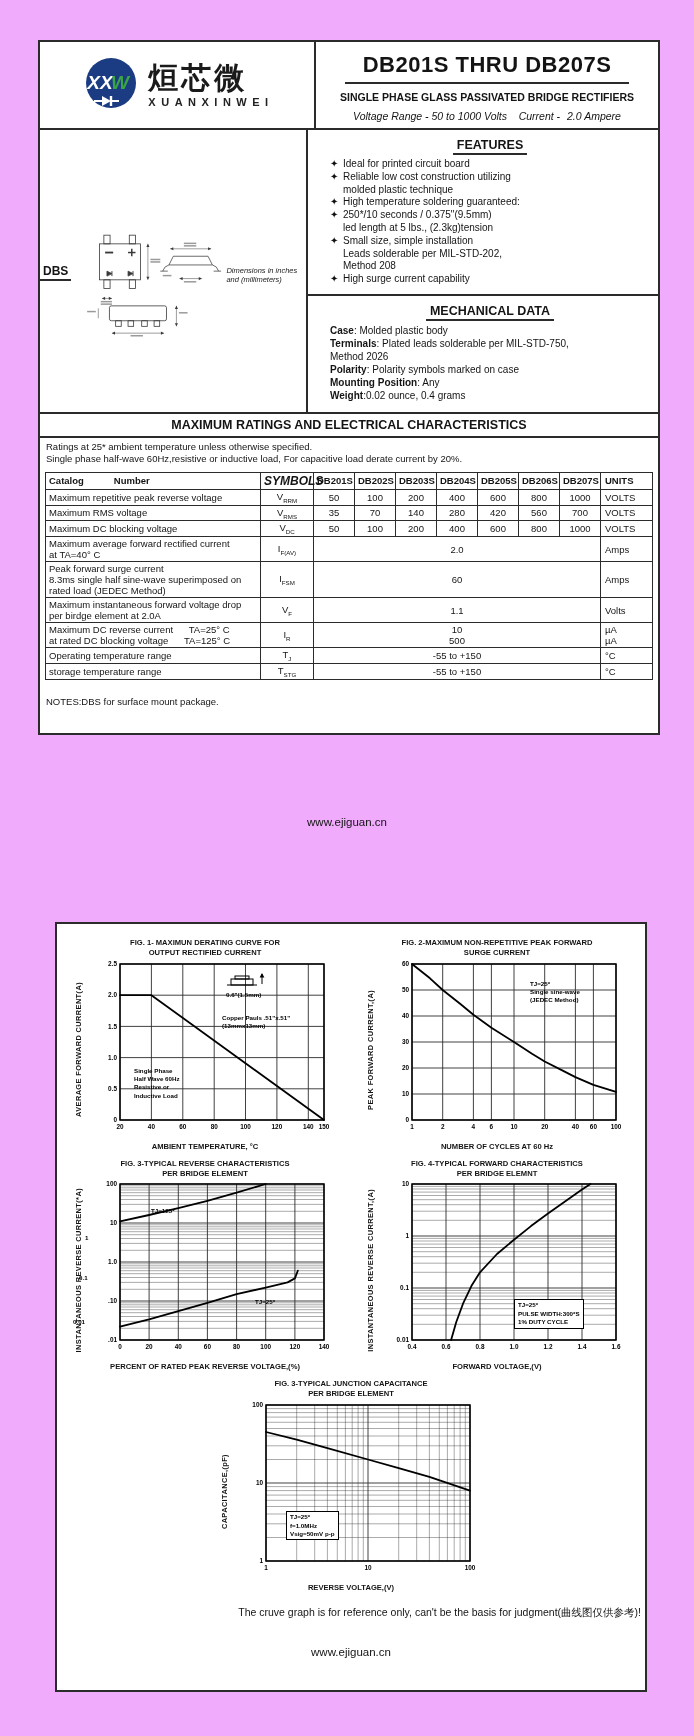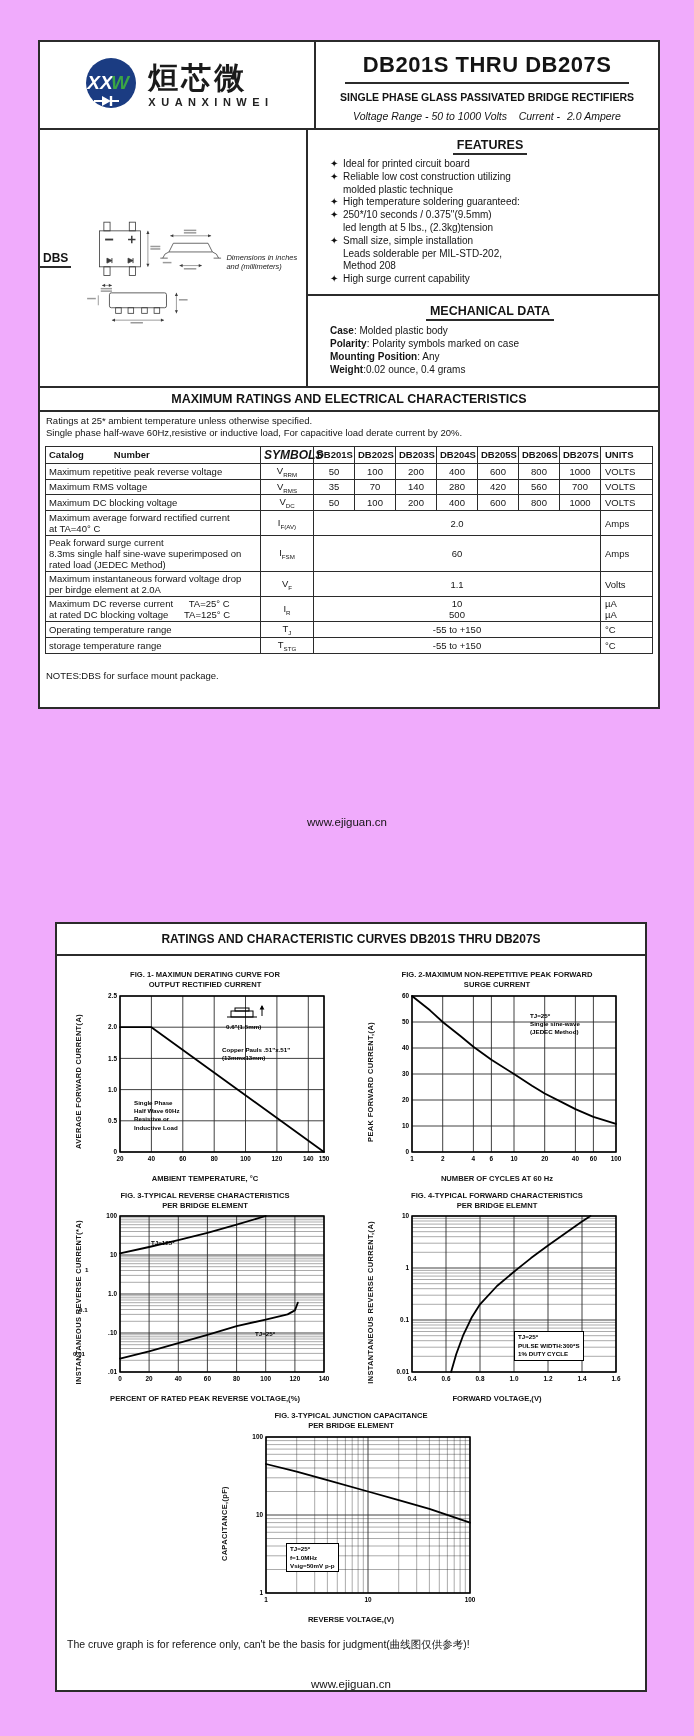--- a/index.html
+++ b/index.html
@@ -59,21 +59,21 @@
   .fig{display:flex;flex-direction:column;align-items:center;}
   .fig5-slot{grid-column:1 / 3;display:flex;justify-content:center;}
   .fig-title{font-size:7.6px;font-weight:bold;text-align:center;line-height:1.3;margin-bottom:1px;}
   .fig-body{display:flex;align-items:center;}
   .fig-ylabel{font-size:7.4px;font-weight:bold;writing-mode:vertical-rl;transform:rotate(180deg);text-align:center;letter-spacing:.4px;margin-right:1px;}
   .fig-xlabel{font-size:7.6px;font-weight:bold;text-align:center;margin-top:1px;}
   .plot-wrap{position:relative;}
   .ann{position:absolute;font-size:6.2px;font-weight:bold;line-height:1.35;white-space:nowrap;color:#000;}
   .ann.boxed{border:1px solid #000;background:#fff;padding:1px 3px;}
   .ann .ico{display:block;margin-bottom:1px;}
-  .disclaimer{font-size:10.5px;padding:14px 4px 0 10px;}
+  .disclaimer{font-size:10.5px;padding:14px 4px 0 10px;text-align:right;}
   .footer2{text-align:center;font-size:11.5px;margin-top:26px;}
 </style>
 </head>
 <body>
 
 <div class="page">
 
   <div class="sheet1">
 
     <div class="hdr">
@@ -177,20 +177,21 @@
               <li><span class="b">✦</span>High temperature soldering guaranteed:</li>
               <li><span class="b">✦</span>250*/10 seconds / 0.375"(9.5mm)<div class="cont">led length at 5 lbs., (2.3kg)tension</div></li>
               <li><span class="b">✦</span>Small size, simple installation<div class="cont">Leads solderable per MIL-STD-202,</div><div class="cont">Method 208</div></li>
               <li><span class="b">✦</span>High surge current capability</li>
             </ul>
         </div>
         <div class="mech-box">
           <div class="sec-h"><span>MECHANICAL DATA</span></div>
           <div id="mech-list">
               <div class="mech-line"><b>Case</b>: Molded plastic body</div>
+              <div class="mech-line"><b>Terminals</b>: Plated leads solderable per MIL-STD-750,<div> Method 2026</div></div>
               <div class="mech-line"><b>Polarity</b>: Polarity symbols marked on case</div>
               <div class="mech-line"><b>Mounting Position</b>: Any</div>
               <div class="mech-line"><b>Weight</b>:0.02 ounce, 0.4 grams</div>
             </div>
         </div>
       </div>
     </div>
 
     <div class="ratings-h">MAXIMUM RATINGS AND ELECTRICAL CHARACTERISTICS</div>
     <div class="ratings-notes">
@@ -292,21 +293,20 @@
           </tr>
         </tbody>
       </table>
 
     <div class="notes-line">NOTES:DBS for surface mount package.</div>
   </div>
 
   <div class="footer1">www.ejiguan.cn</div>
 
   <div class="sheet2">
-    <div class="s2-h">RATINGS AND CHARACTERISTIC CURVES DB201S THRU DB207S</div>
     <div class="charts-grid">
       <div class="fig" id="fig1">
           <div class="fig-title">FIG. 1- MAXIMUN DERATING CURVE FOR<br>OUTPUT RECTIFIED CURRENT</div>
           <div class="fig-body">
             <div class="fig-ylabel">AVERAGE FORWARD CURRENT(A)</div>
             <div class="plot-wrap"><svg width="252" height="178" viewBox="0 0 252 178">
                 <line x1="36.0" y1="5" x2="36.0" y2="161" stroke="#2c2c2c" stroke-width="0.9"></line>
                 <line x1="67.4" y1="5" x2="67.4" y2="161" stroke="#2c2c2c" stroke-width="0.9"></line>
                 <line x1="98.8" y1="5" x2="98.8" y2="161" stroke="#2c2c2c" stroke-width="0.9"></line>
                 <line x1="130.2" y1="5" x2="130.2" y2="161" stroke="#2c2c2c" stroke-width="0.9"></line>

